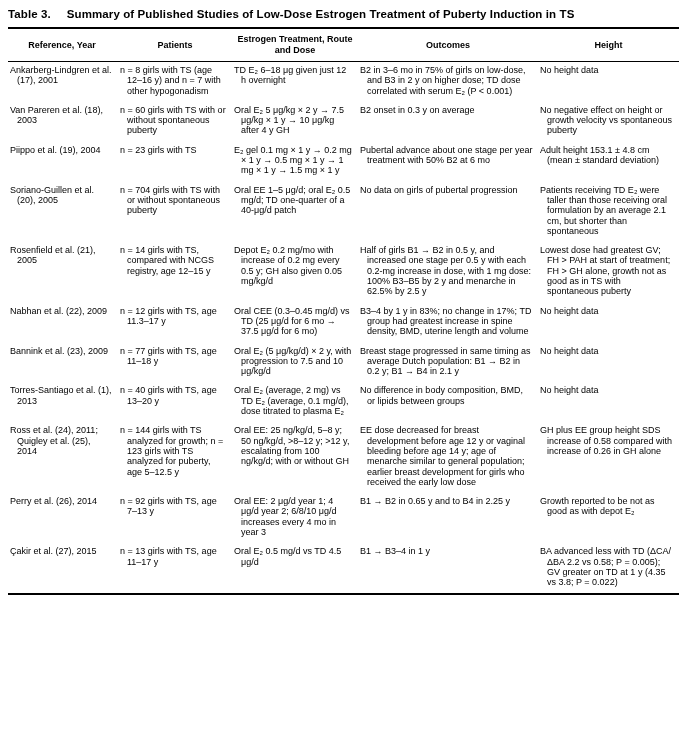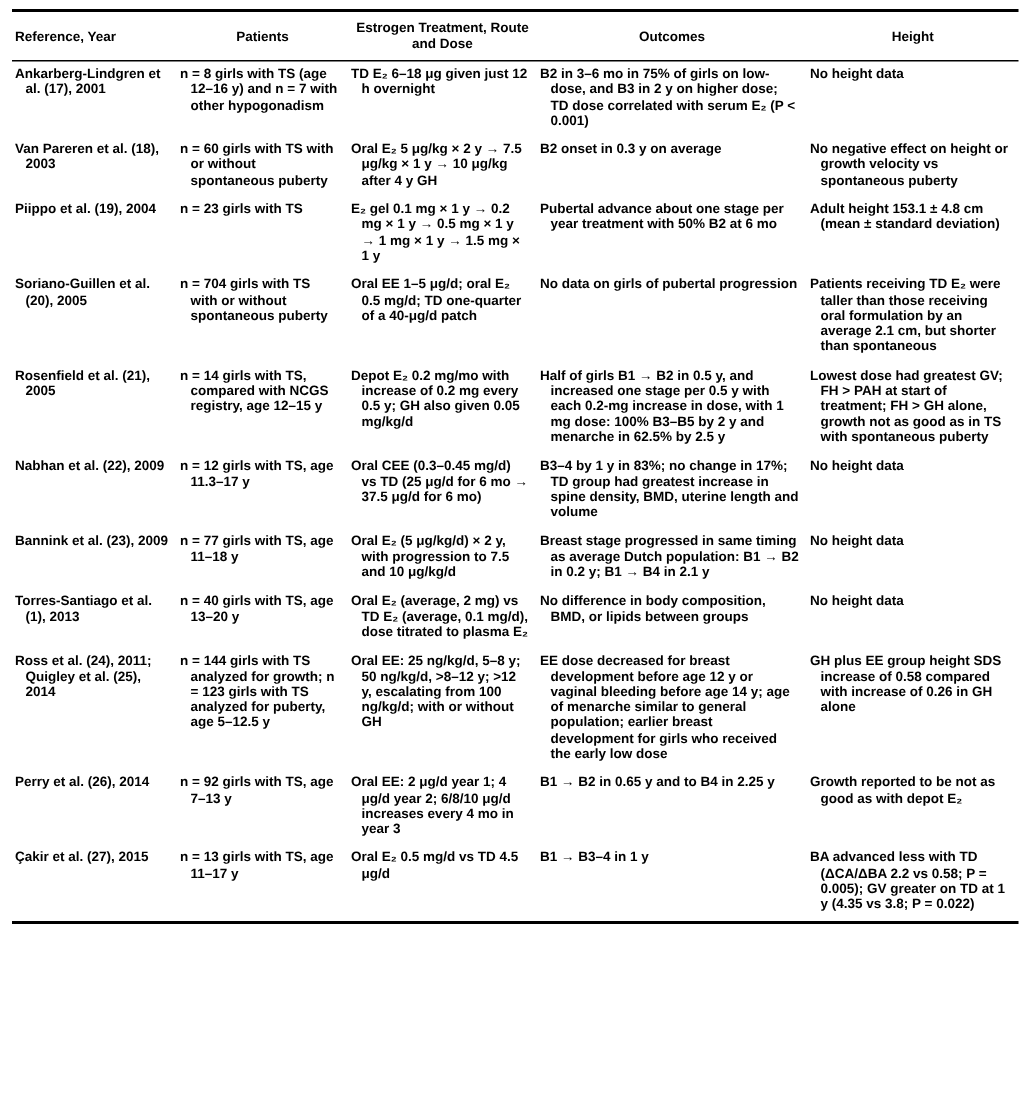--- a/index.html
+++ b/index.html
@@ -32,39 +32,41 @@
   }
   thead th {
     font-size: 9px;
     font-weight: bold;
     text-align: center;
     vertical-align: middle;
     padding: 5px 4px;
     border-bottom: 1.2px solid #000;
     line-height: 11px;
   }
-  thead th.col-ref { text-align: left; padding-left: 2px; }
+  thead th.col-ref { text-align: center; padding-left: 2px; }
   tbody td {
     font-size: 9px;
     line-height: 10.3px;
     vertical-align: top;
     padding: 3px 5px 6px 2px;
-    font-weight: bold;
   }
   .hang {
     padding-left: 7px;
     text-indent: -7px;
     word-wrap: break-word;
   }
 </style>
 </head>
 <body>
 
 <div class="page">
 
+  <div class="caption">
+    <span class="cap-label">Table 3.</span><span class="cap-title">Summary of Published Studies of Low-Dose Estrogen Treatment of Puberty Induction in TS</span>
+  </div>
 
   <table class="studies">
     <colgroup>
       <col style="width:110px">
       <col style="width:114px">
       <col style="width:126px">
       <col style="width:180px">
       <col style="width:141px">
     </colgroup>
     <thead>

